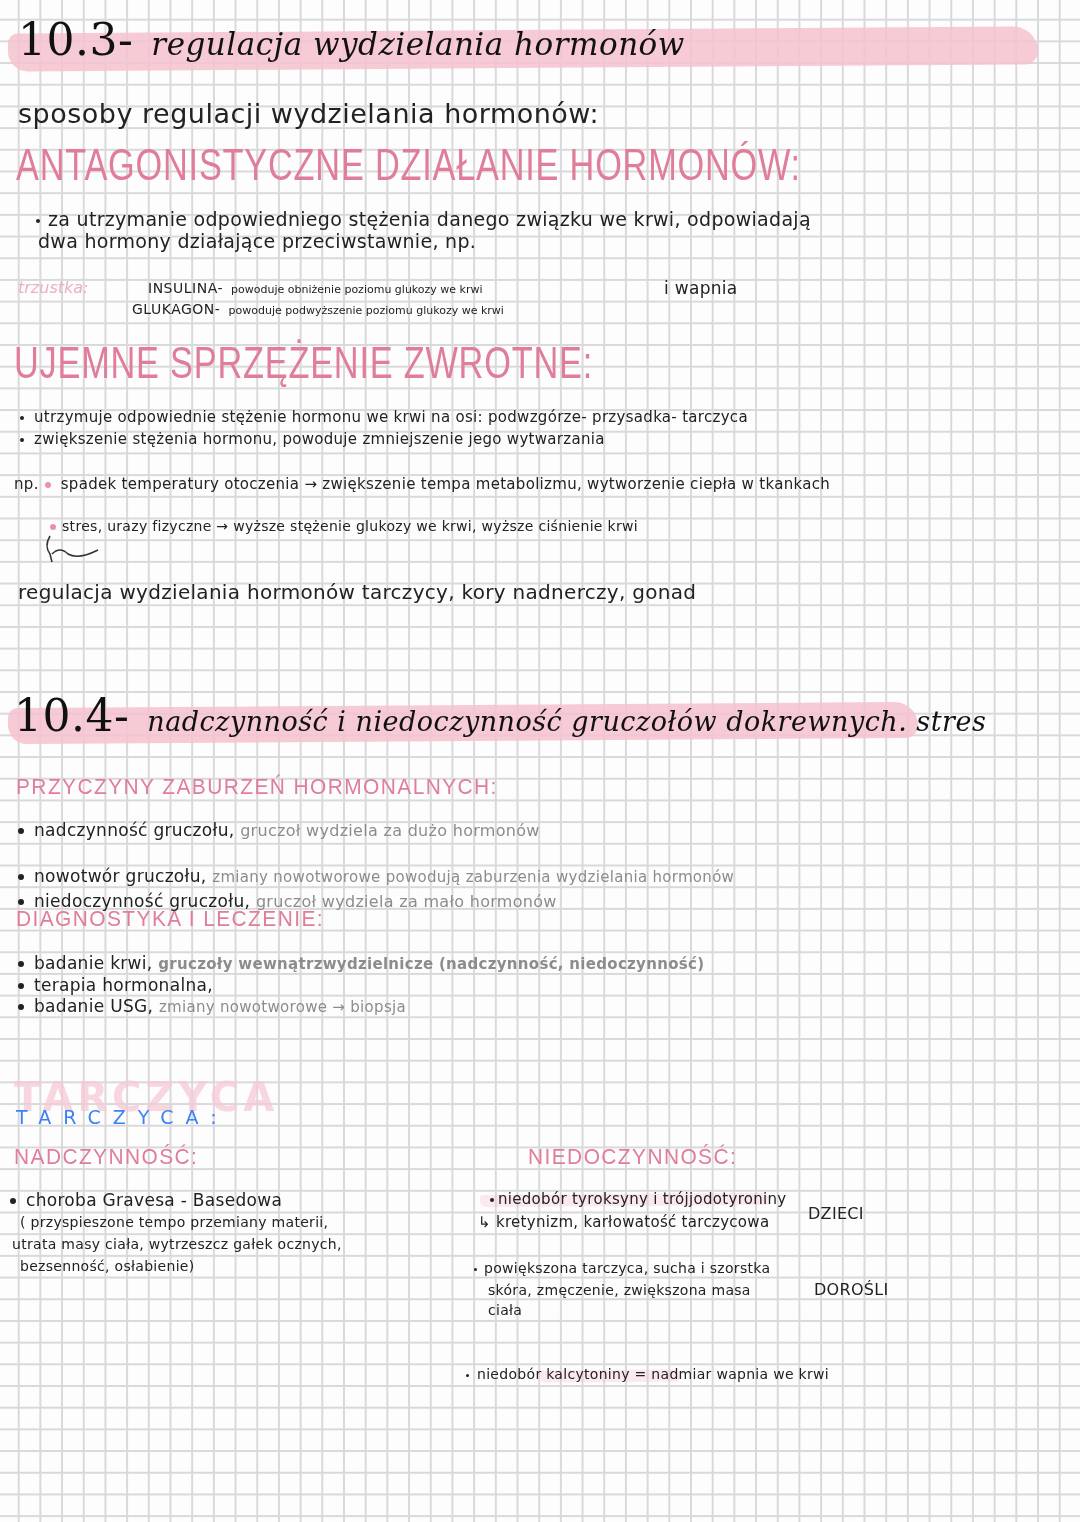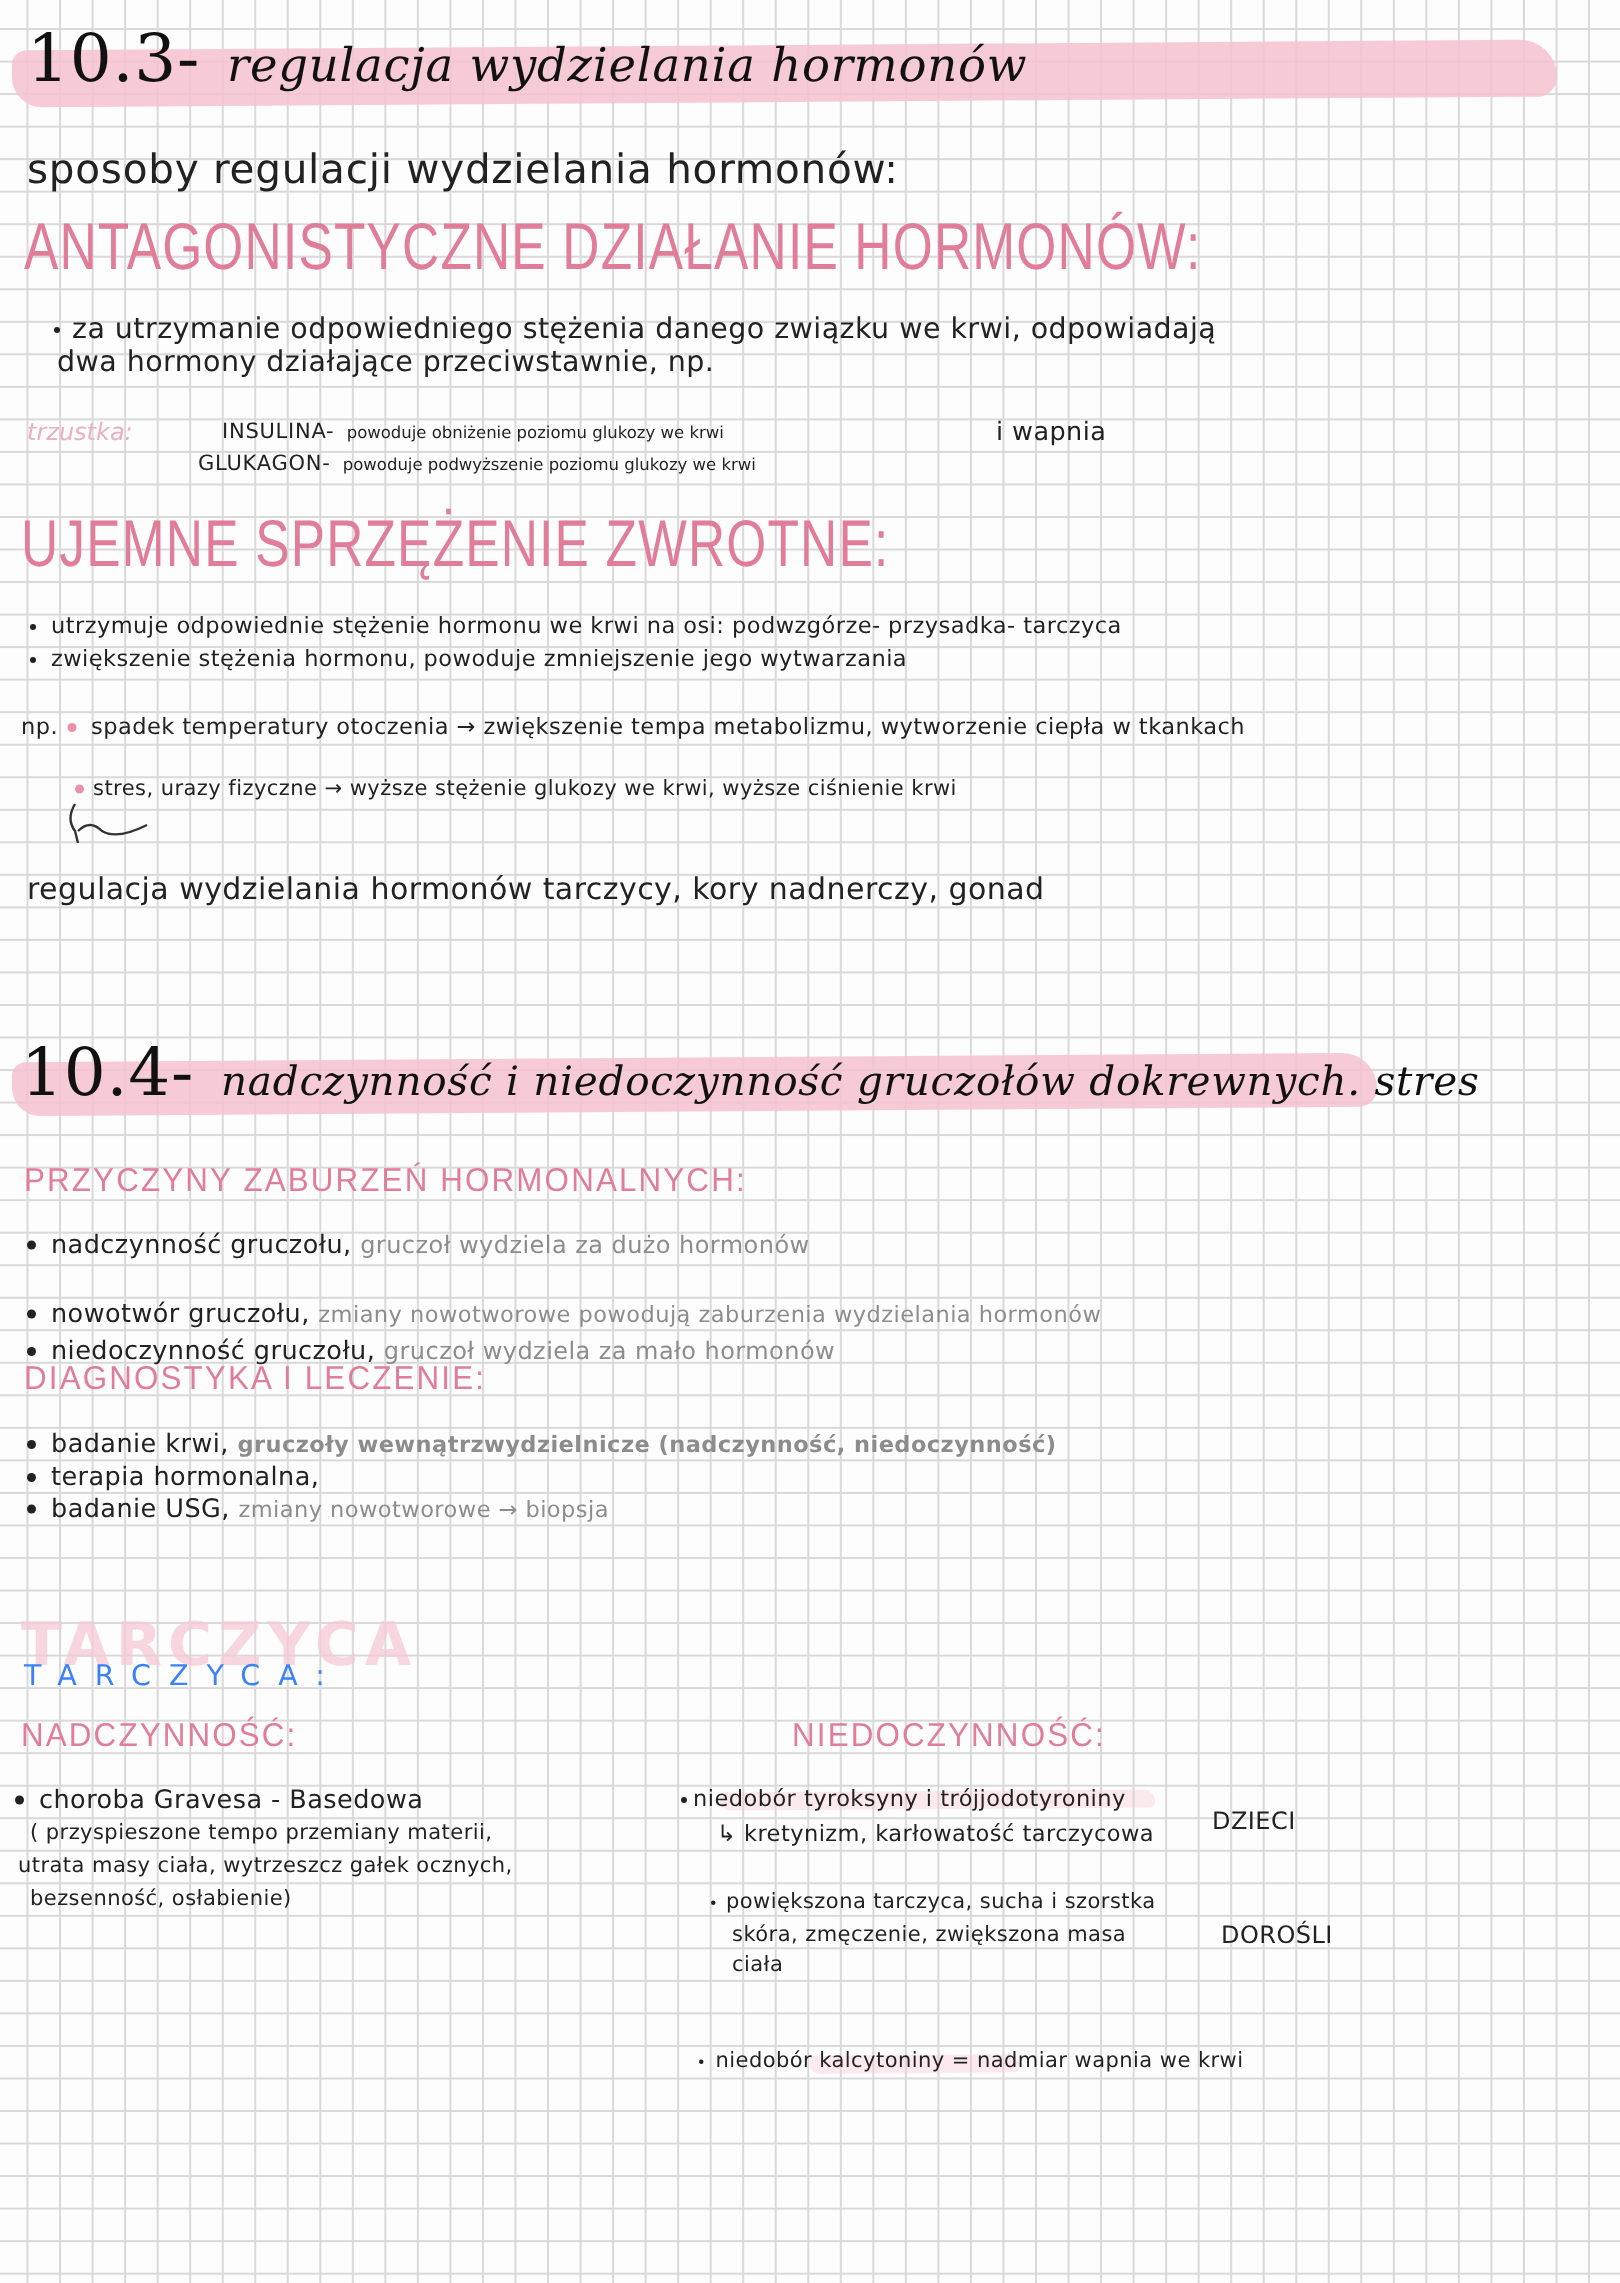--- a/index.html
+++ b/index.html
@@ -125,21 +125,21 @@
 <div class="abs pink-h h-mid" style="left:528px; top:1144px;">NIEDOCZYNNOŚĆ:</div>
 
 <div class="abs body" style="left:10px; top:1190px; font-size:17px;">
   <span class="dot"></span><span>choroba Gravesa - Basedowa</span>
 </div>
 <div class="abs body" style="left:20px; top:1214px; font-size:14px;">( przyspieszone tempo przemiany materii,</div>
 <div class="abs body" style="left:12px; top:1236px; font-size:14px;">utrata masy ciała, wytrzeszcz gałek ocznych,</div>
 <div class="abs body" style="left:20px; top:1258px; font-size:14px;">bezsenność, osłabienie)</div>
 
 <div class="hl" style="left:480px; top:1194px; width:290px; height:12px; opacity:0.35;"></div>
-<div class="abs body" style="left:454px; top:1190px; font-size:15px;">
+<div class="abs body" style="left:490px; top:1190px; font-size:15px;">
   <span class="dot" style="width:4px;height:4px;margin-right:4px;"></span><span>niedobór tyroksyny i trójjodotyroniny</span>
 </div>
 <div class="abs body" style="left:478px; top:1213px; font-size:15px;">↳ kretynizm, karłowatość tarczycowa</div>
 <div class="abs body" style="left:808px; top:1204px; font-size:16px;">DZIECI</div>
 
 <div class="abs body" style="left:474px; top:1260px; font-size:14px;">
   <span class="dot" style="width:3px;height:3px;margin-right:7px;"></span><span>powiększona tarczyca, sucha i szorstka</span>
 </div>
 <div class="abs body" style="left:488px; top:1282px; font-size:14px;">skóra, zmęczenie, zwiększona masa</div>
 <div class="abs body" style="left:488px; top:1302px; font-size:14px;">ciała</div>

